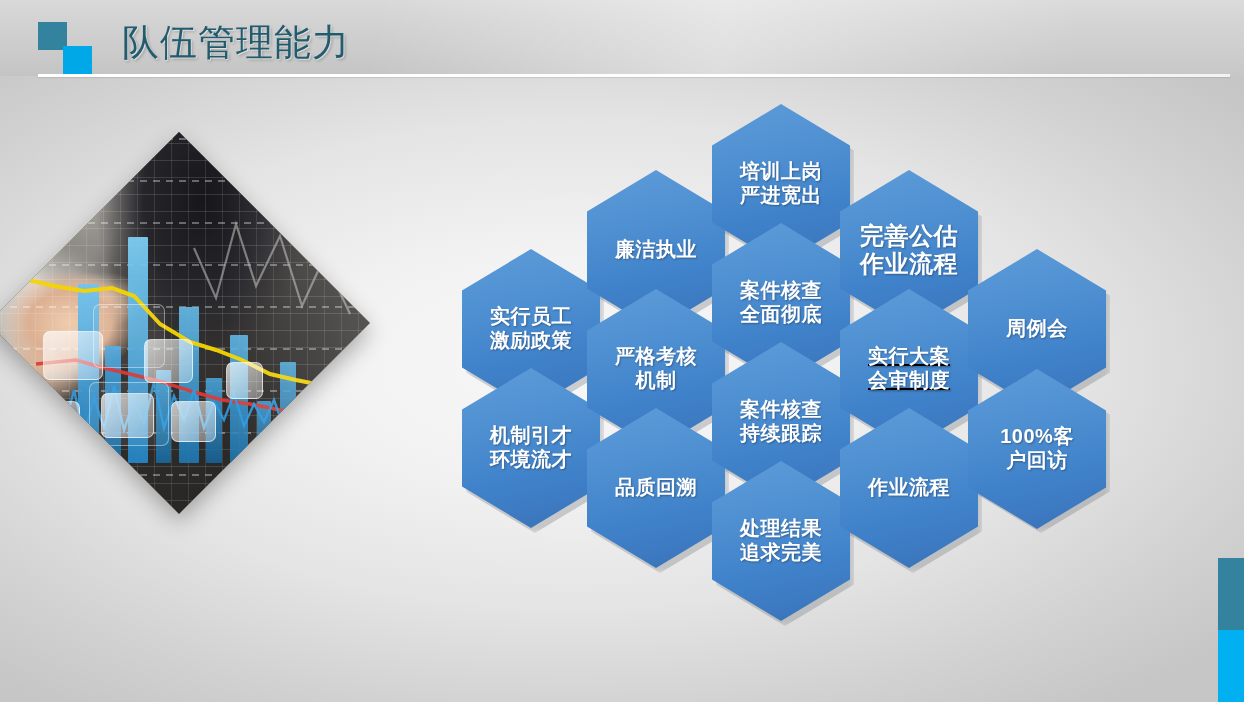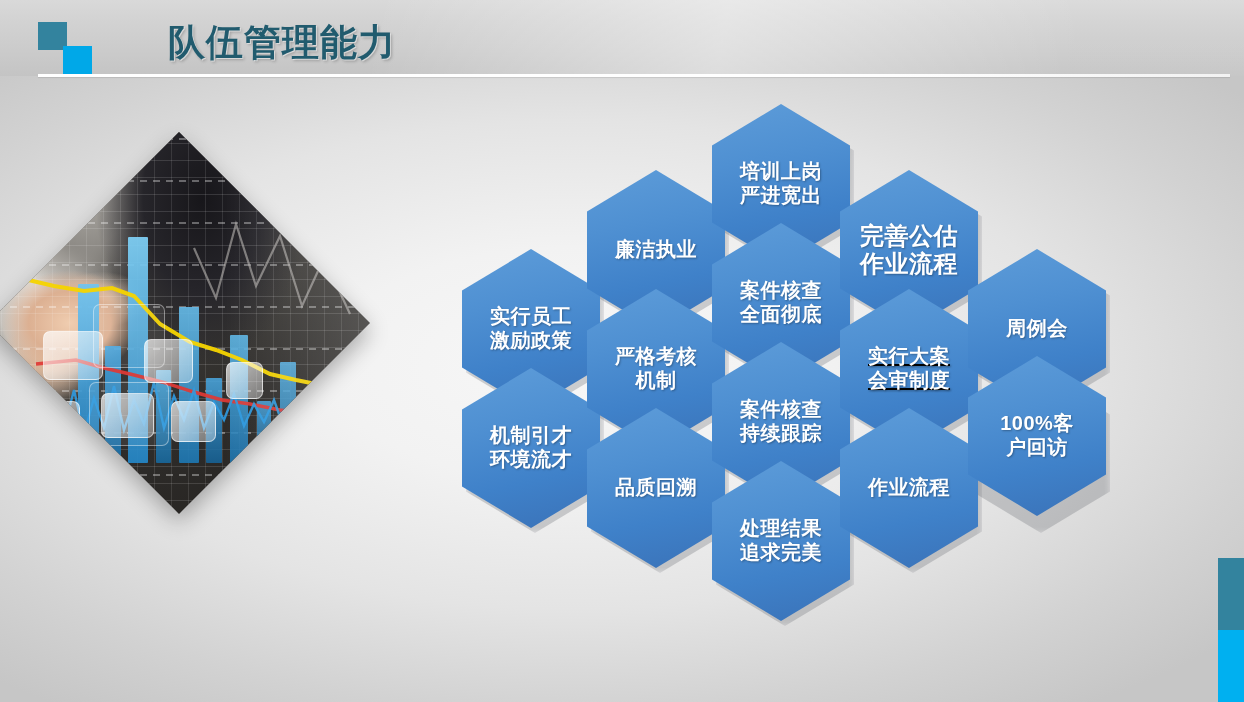--- a/index.html
+++ b/index.html
@@ -22,25 +22,24 @@
     position:absolute;left:0;top:0;width:1244px;height:76px;
     background:linear-gradient(100deg,rgba(255,255,255,0) 30%,rgba(255,255,255,.42) 58%,rgba(255,255,255,.05) 86%);
     pointer-events:none;
   }
   #logo{position:absolute;left:38px;top:22px;width:64px;height:48px;}
   .logo-sq{position:absolute;}
   #logo-sq-teal{left:0;top:0;width:29px;height:28px;background:#33839e;}
   #logo-sq-cyan{left:25px;top:24px;width:29px;height:28px;background:#00a8e8;}
   #page-title{
     position:absolute;left:122px;top:18px;
-    font-size:37px;font-weight:bold;letter-spacing:1px;
+    font-size:37px;font-weight:normal;letter-spacing:1px;
     color:#215b6e;
     text-shadow:1px 1px 0 rgba(255,255,255,.55), 2px 2px 3px rgba(0,0,0,.22);
     white-space:nowrap;
-    margin-left:46px;
   }
   #title-rule{
     position:absolute;left:38px;top:74px;width:1192px;height:3px;
     background:linear-gradient(90deg,#ffffff 0%,#ffffff 72%,#f2f2f2 100%);
     box-shadow:0 1px 1px rgba(0,0,0,.10);
   }
   
   #photo-wrap{
     position:absolute;left:44px;top:188px;width:270px;height:270px;
     transform:rotate(45deg);
@@ -246,21 +245,21 @@
       <div class="hex" style="left: 840px; top: 289px; width: 138px; height: 160px; text-decoration: underline;">
         <div class="hex-label" style="font-size: 20px;">实行大案
 会审制度</div>
       </div>
       <div class="hex" style="left: 840px; top: 408px; width: 138px; height: 160px;">
         <div class="hex-label" style="font-size: 20px;">作业流程</div>
       </div>
       <div class="hex" style="left: 968px; top: 249px; width: 138px; height: 160px;">
         <div class="hex-label" style="font-size: 20px;">周例会</div>
       </div>
-      <div class="hex" style="left: 968px; top: 356px; width: 138px; height: 160px; justify-content: center;">
+      <div class="hex" style="left: 968px; top: 369px; width: 138px; height: 160px; justify-content: center;">
         <div class="hex-label" style="font-size: 20px;">100%客
 户回访</div>
       </div>
     </div>
 
   <div id="accent">
     <span id="accent-teal"></span>
     <span id="accent-cyan"></span>
   </div>
 

